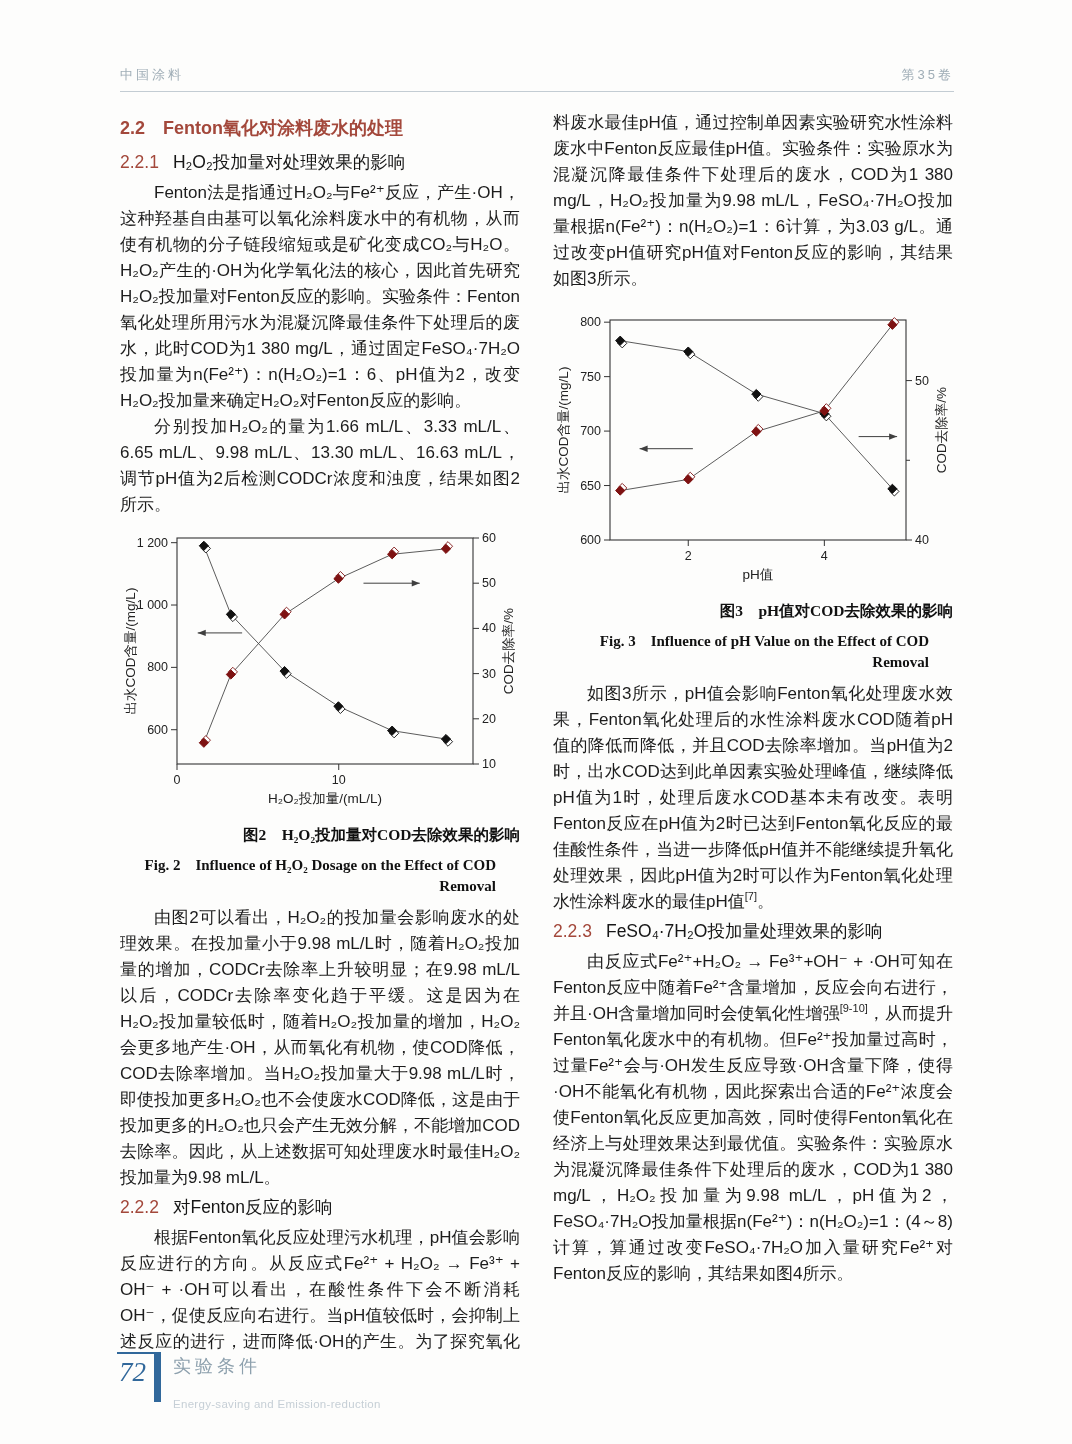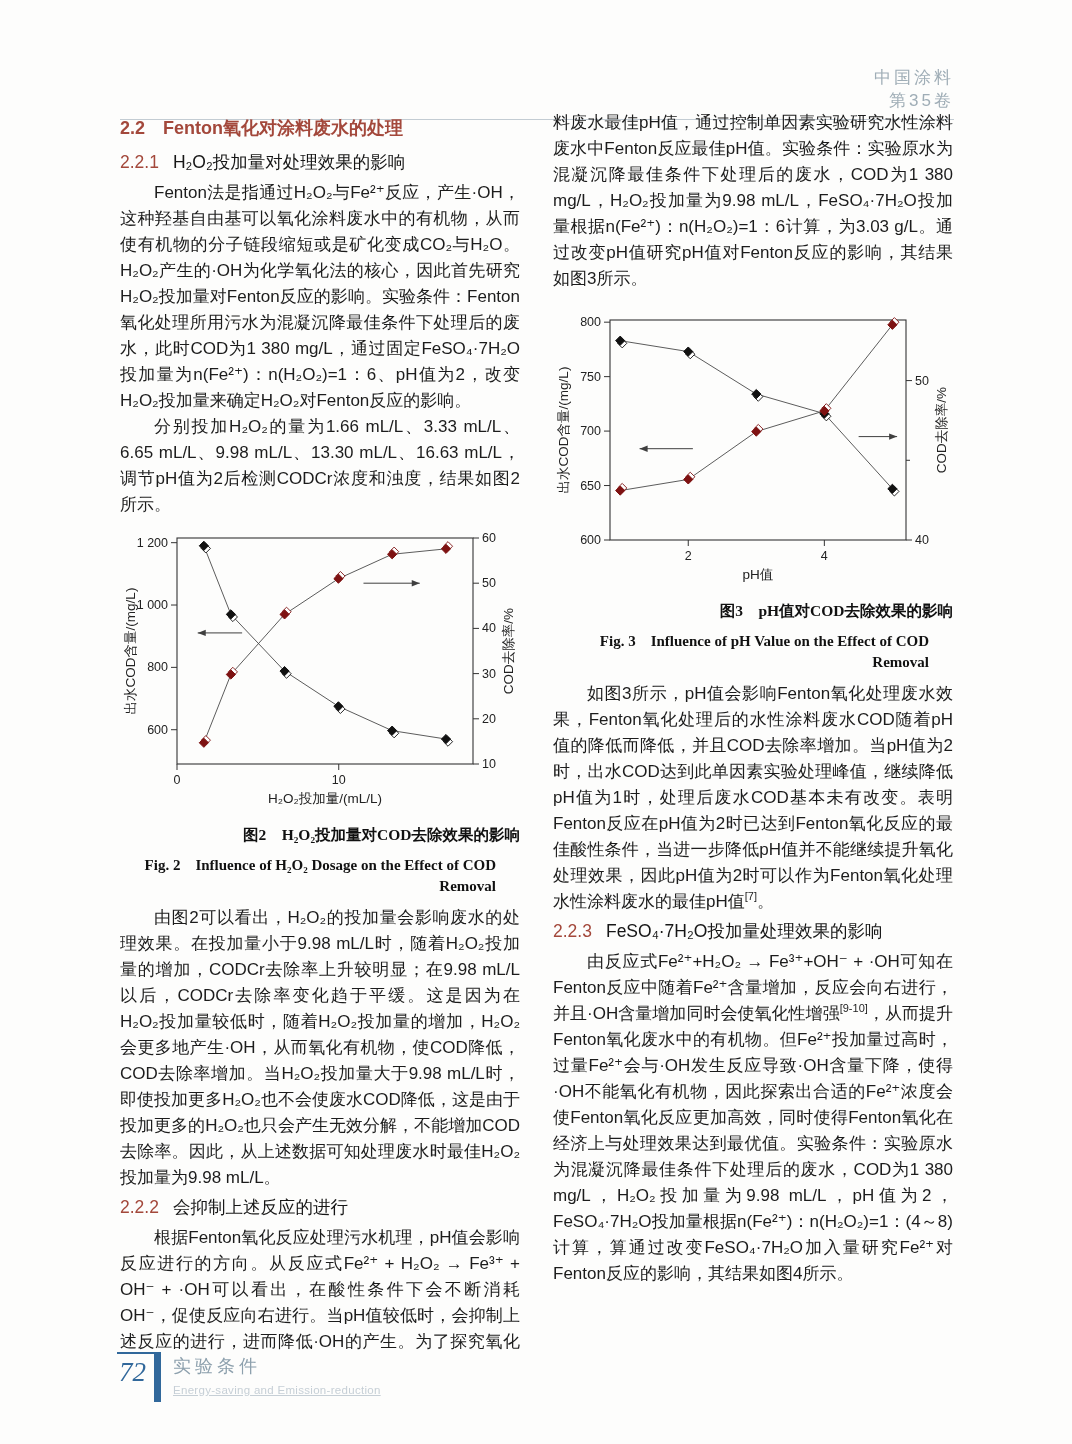--- a/index.html
+++ b/index.html
@@ -5,21 +5,21 @@
   html,body{margin:0;padding:0;}
   body{
     width:1072px;height:1444px;position:relative;background:#fdfdfc;
     font-family:"Liberation Sans","DejaVu Sans",sans-serif;color:#1c1c1c;
   }
   .page{position:absolute;inset:0;}
   .header{
     position:absolute;left:120px;right:118px;top:66px;
     display:flex;justify-content:space-between;align-items:flex-end;
     border-bottom:1.5px solid #c3ccd3;padding-bottom:7px;
-    color:#9fadb6;font-size:17px;letter-spacing:3px;flex-direction:column;
+    color:#9fadb6;font-size:13px;letter-spacing:3px;
   }
   .columns{position:absolute;top:110px;left:120px;width:833px;display:flex;gap:33px;}
   .col{width:400px;font-size:17px;line-height:26px;text-align:justify;height:1240px;overflow:hidden;}
   h2.sec{font-size:18px;color:#a3483b;font-weight:bold;margin:4px 0 6px;line-height:28px;}
   h3.sub{font-size:17.5px;font-weight:normal;margin:2px 0 4px;line-height:28px;color:#161616;}
   h3.sub .num{color:#a3483b;margin-right:14px;}
   p{margin:0;}
   p.ind{text-indent:2em;}
   sup.ref{font-size:11px;line-height:0;}
   figure{margin:8px 0 8px;}
@@ -28,21 +28,21 @@
   .cap-zh{font-size:15.5px;margin-top:4px;}
   .cap-en{font-size:15px;line-height:21px;width:88%;margin:7px auto 0;}
   svg text{font-family:"Liberation Sans","DejaVu Sans",sans-serif;fill:#222;}
   .footer{position:absolute;left:117px;top:1352px;display:flex;align-items:flex-start;}
   .pn{
     font-family:"Liberation Serif","DejaVu Serif",serif;font-style:italic;font-weight:normal;
     font-size:27px;color:#31689b;border-top:2px solid #31689b;padding:2px 8px 0 2px;line-height:32px;
   }
   .vbar{width:7px;height:50px;background:#31689b;margin-right:12px;}
   .ftxt .zh{font-size:18px;color:#8da0ad;letter-spacing:4px;line-height:24px;margin-top:2px;}
-  .ftxt .en{font-size:11.5px;color:#c6cfd6;margin-top:6px;letter-spacing:0.3px;text-decoration:underline;}
+  .ftxt .en{font-size:11.5px;color:#c6cfd6;margin-top:20px;letter-spacing:0.3px;}
 </style>
 </head>
 <body>
 
 <div class="page">
 
   <div class="header">
     <span>中国涂料</span>
     <span>第35卷</span>
   </div>
@@ -119,21 +119,21 @@
             <polygon points="299.72,57.2 291.72,54 291.72,60.400000000000006" fill="#3f3f3f"></polygon>
           </svg>
         <figcaption>
           <div class="cap-zh">图2　H₂O₂投加量对COD去除效果的影响</div>
           <div class="cap-en">Fig. 2　Influence of H₂O₂ Dosage on the Effect of COD Removal</div>
         </figcaption>
       </figure>
 
       <p class="ind">由图2可以看出，H₂O₂的投加量会影响废水的处理效果。在投加量小于9.98 mL/L时，随着H₂O₂投加量的增加，CODCr去除率上升较明显；在9.98 mL/L以后，CODCr去除率变化趋于平缓。这是因为在H₂O₂投加量较低时，随着H₂O₂投加量的增加，H₂O₂会更多地产生·OH，从而氧化有机物，使COD降低，COD去除率增加。当H₂O₂投加量大于9.98 mL/L时，即使投加更多H₂O₂也不会使废水COD降低，这是由于投加更多的H₂O₂也只会产生无效分解，不能增加COD去除率。因此，从上述数据可知处理废水时最佳H₂O₂投加量为9.98 mL/L。</p>
       <h3 class="sub">
-        <span class="num">2.2.2</span><span>会抑制上述反应的进行</span>
+        <span class="num">2.2.2</span><span>对Fenton反应的影响</span>
       </h3>
       <p class="ind"><span>根据Fenton氧化反应处理污水机理，pH值会影响反应进行的方向。从反应式Fe²⁺ + H₂O₂ → Fe³⁺ + OH⁻ + ·OH可以看出，在酸性条件下会不断消耗OH⁻，促使反应向右进行。当pH值较低时，会抑制上述反应的进行，进而降低·OH的产生。为了探究氧化处理水性涂</span></p>
     </div>
 
     <div class="col">
       <p>料废水最佳pH值，通过控制单因素实验研究水性涂料废水中Fenton反应最佳pH值。实验条件：实验原水为混凝沉降最佳条件下处理后的废水，COD为1 380 mg/L，H₂O₂投加量为9.98 mL/L，FeSO₄·7H₂O投加量根据n(Fe²⁺)：n(H₂O₂)=1：6计算，为3.03 g/L。通过改变pH值研究pH值对Fenton反应的影响，其结果如图3所示。</p>
 
       <figure class="f3">
         <svg width="400" height="278">
             <rect x="57" y="12" width="296" height="220" fill="none" stroke="#333" stroke-width="1.1"></rect>

